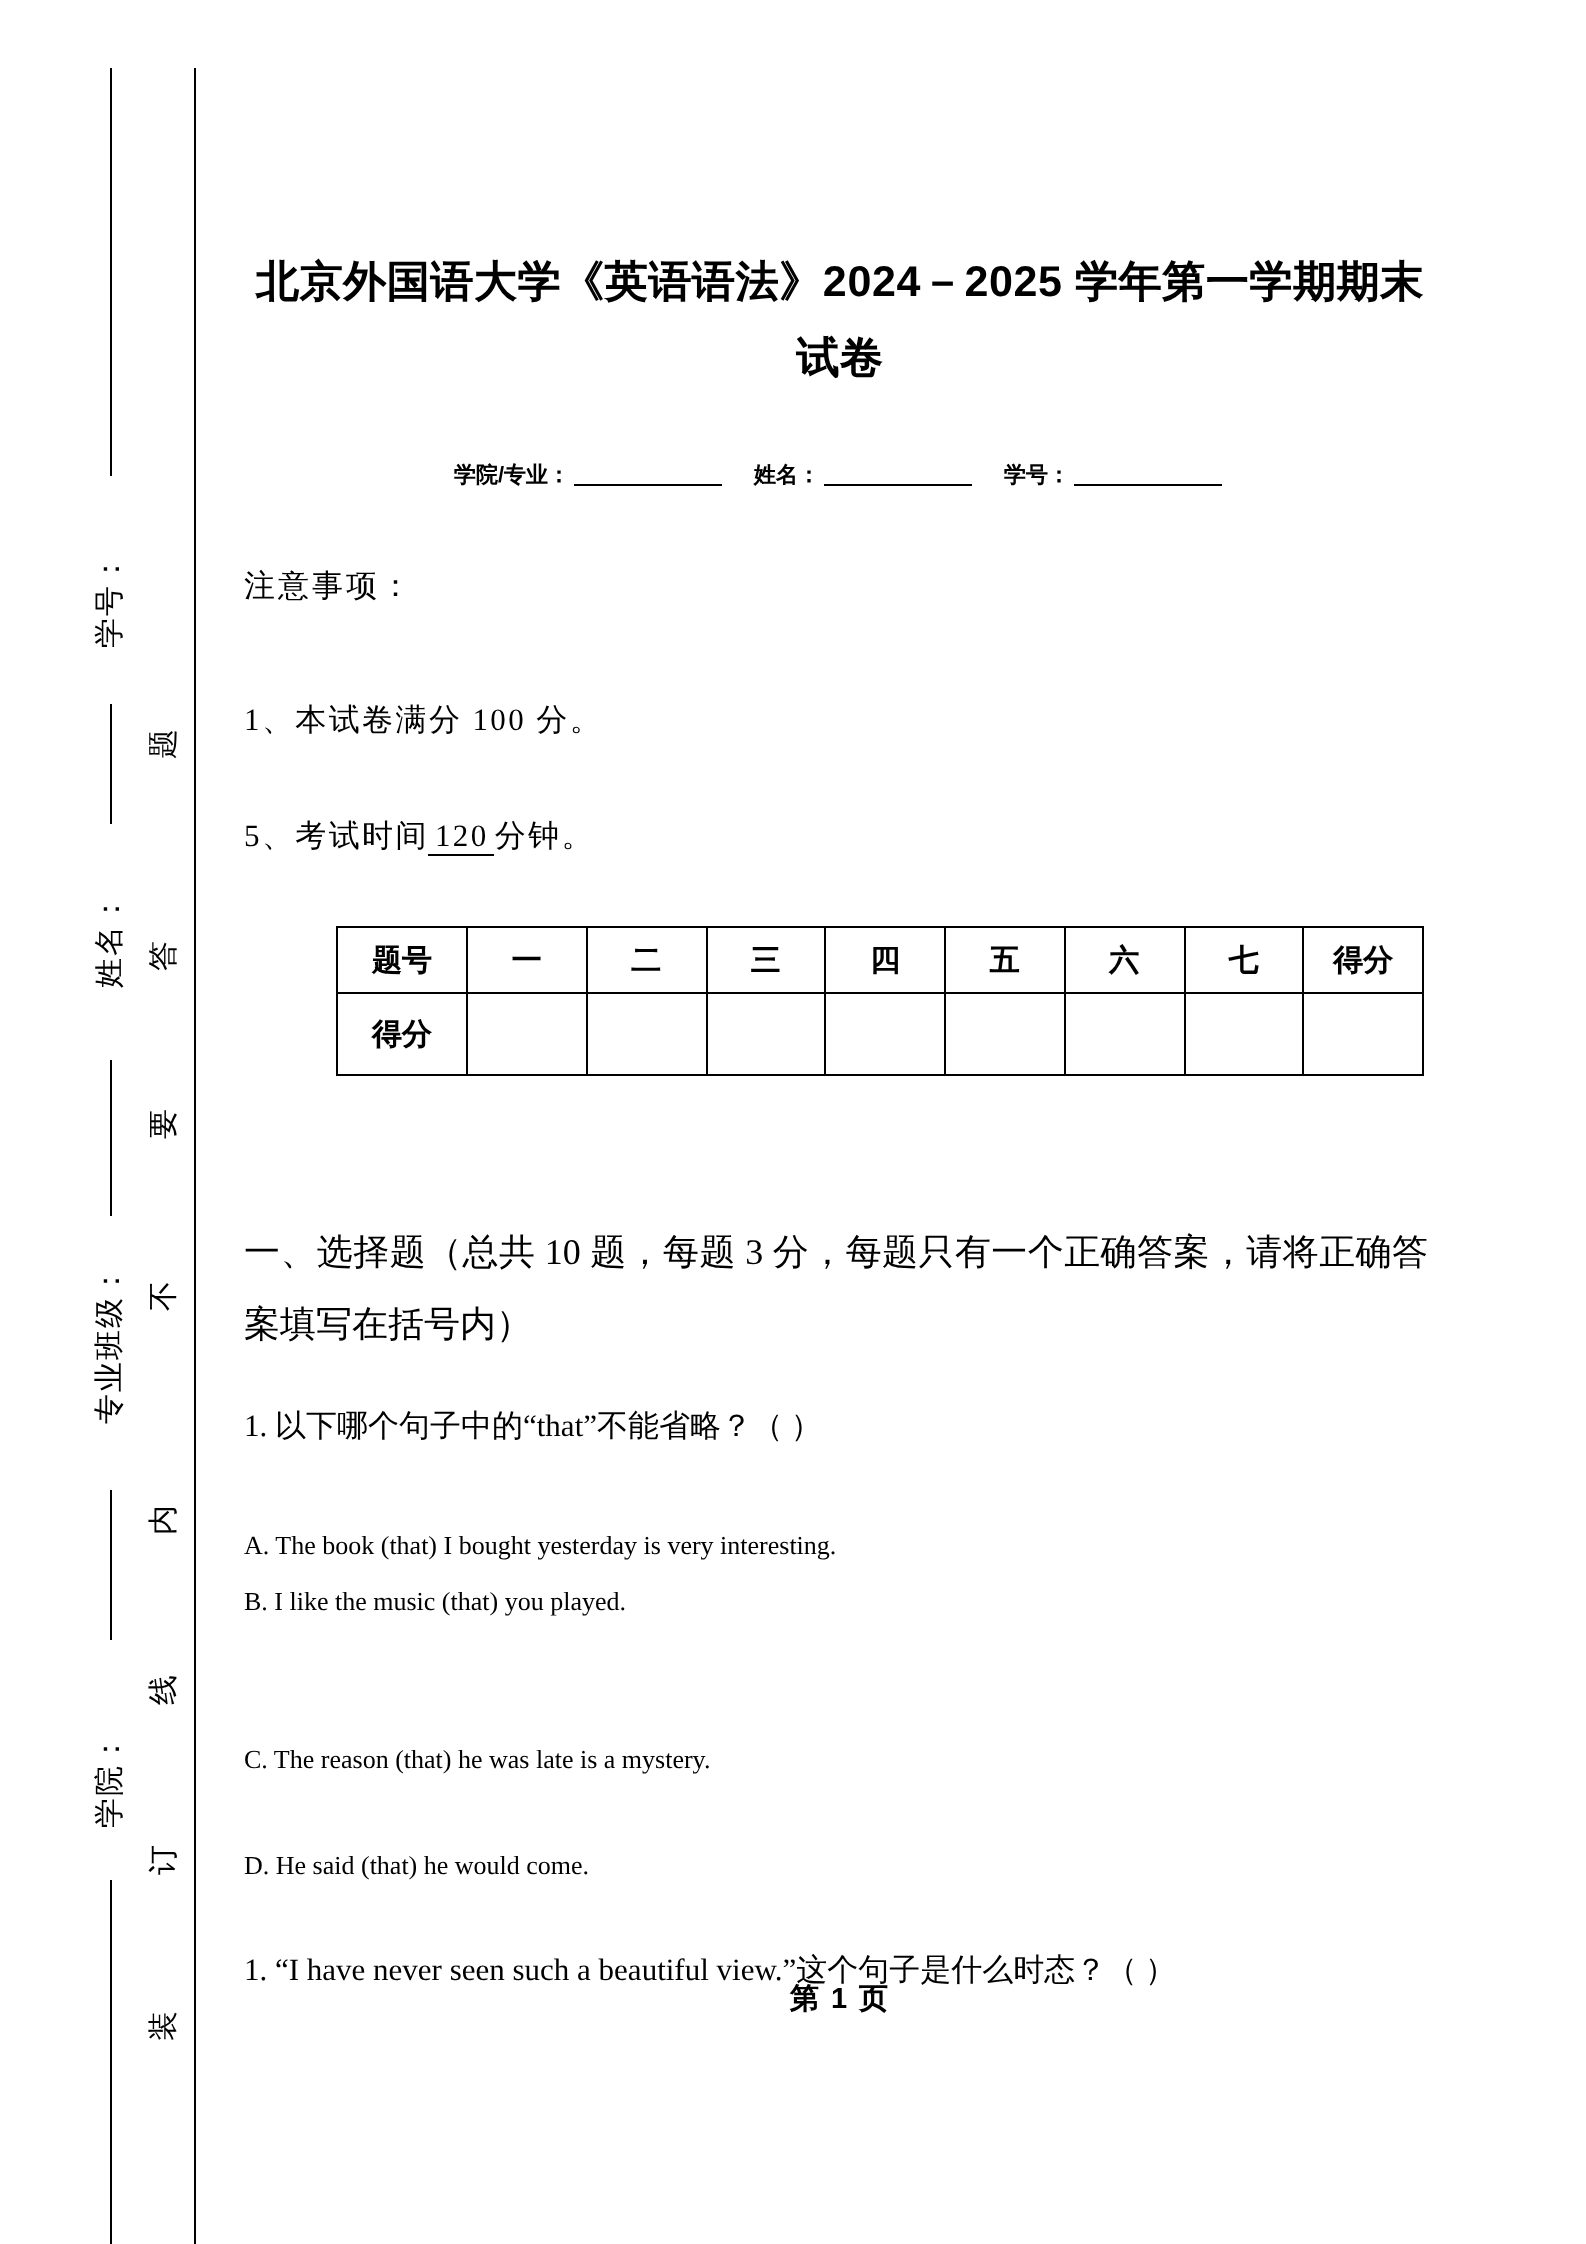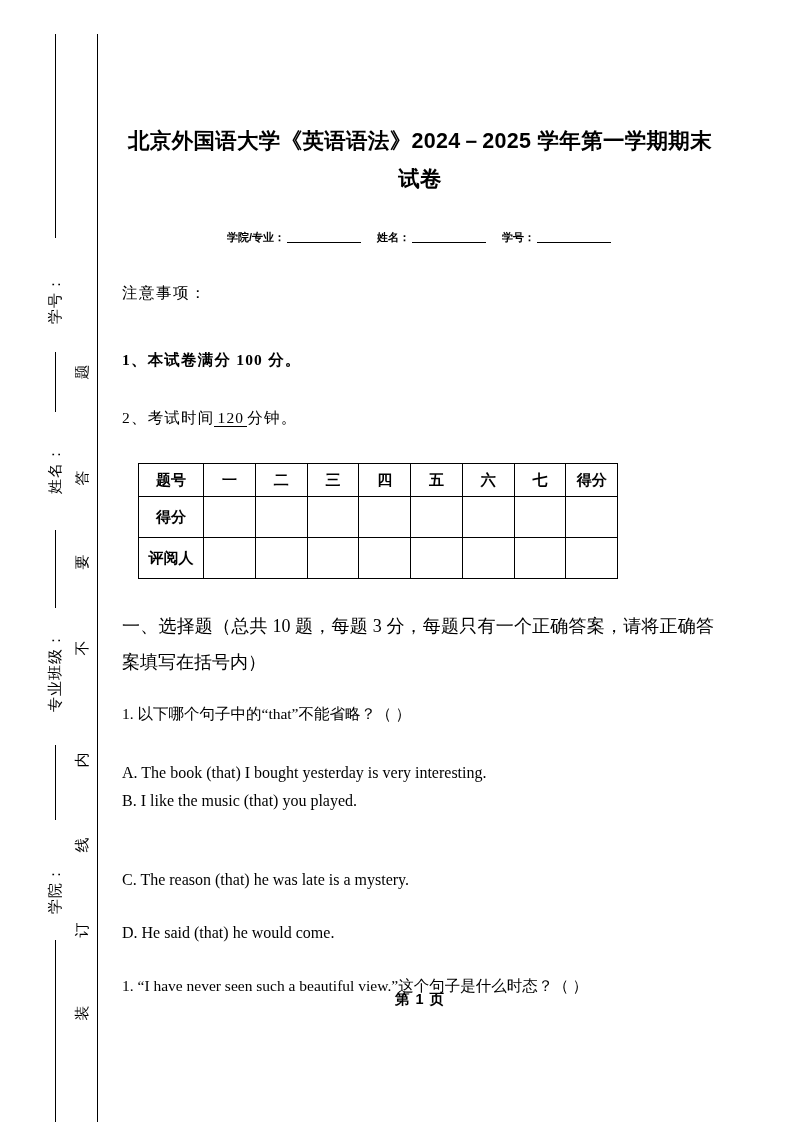--- a/index.html
+++ b/index.html
@@ -114,44 +114,43 @@
     font-size: 15.5px;
     letter-spacing: 1.5px;
   }
 
   .note-1 {
     position: absolute;
     left: 2px;
     top: 350px;
     font-size: 15.5px;
     letter-spacing: 1.2px;
-    font-weight: bold;
   }
 
   .note-2 {
     position: absolute;
     left: 2px;
     top: 408px;
     font-size: 15.5px;
     letter-spacing: 1.2px;
   }
   .note-2 .uline {
     border-bottom: 1.2px solid #000;
     padding: 0 3px;
     margin-top: 44px;
   }
 
   
   #score-table {
     position: absolute;
-    left: 18px;
+    left: 48px;
     top: 463px;
     border-collapse: collapse;
     table-layout: fixed;
-    width: 480px;
+    width: 544px;
   }
   #score-table td {
     border: 1.3px solid #000;
     text-align: center;
     vertical-align: middle;
     font-size: 15px;
     font-weight: bold;
     font-family: "Liberation Sans", "DejaVu Sans", sans-serif;
     height: 32px;
     padding: 0;
@@ -174,21 +173,21 @@
   .qtext {
     position: absolute;
     left: 2px;
     font-size: 15.5px;
     line-height: 22px;
     white-space: nowrap;
   }
   .opt {
     position: absolute;
     left: 2px;
-    font-size: 16px;
+    font-size: 13px;
     line-height: 22px;
     white-space: nowrap;
   }
 
   .page-footer {
     position: absolute;
     left: 0px;
     top: 990px;
     width: 600px;
     text-align: center;
@@ -231,21 +230,21 @@
 <div id="page-body">
 
   <h1 class="doc-title">北京外国语大学《英语语法》2024－2025 学年第一学期期末试卷</h1>
 
   <div class="info-line">
     <span class="grp"><span>学院/专业：</span><span class="fill"></span></span><span class="grp"><span>姓名：</span><span class="fill"></span></span><span class="grp"><span>学号：</span><span class="fill"></span></span>
   </div>
 
   <div class="note-head">注意事项：</div>
   <div class="note-1">1、本试卷满分 100 分。</div>
-  <div class="note-2"><span>2、考试时间</span><span class="uline">120</span><span>分钟。</span></div>
+  <div class="note-2"><span>5、考试时间</span><span class="uline">120</span><span>分钟。</span></div>
 
   <table id="score-table">
     <tbody id="score-table-body">
         <tr>
           <td class="rowhead">题号</td>
           <td>一</td>
           <td>二</td>
           <td>三</td>
           <td>四</td>
           <td>五</td>
@@ -257,31 +256,20 @@
           <td class="rowhead">得分</td>
           <td></td>
           <td></td>
           <td></td>
           <td></td>
           <td></td>
           <td></td>
           <td></td>
           <td></td>
         </tr>
-        <tr class="data-row">
-          <td class="rowhead">评阅人</td>
-          <td></td>
-          <td></td>
-          <td></td>
-          <td></td>
-          <td></td>
-          <td></td>
-          <td></td>
-          <td></td>
-        </tr>
       </tbody>
   </table>
 
   <div class="section-head">一、选择题（总共 10 题，每题 3 分，每题只有一个正确答案，请将正确答案填写在括号内）</div>
 
   <div id="questions">
       <div class="qtext" style="top: 703px;">1. 以下哪个句子中的“that”不能省略？（   ）</div>
       <div class="opt" style="top: 762px;">A. The book (that) I bought yesterday is very interesting.</div>
       <div class="opt" style="top: 790px; text-align: center;">B. I like the music (that) you played.</div>
       <div class="opt" style="top: 869px;">C. The reason (that) he was late is a mystery.</div>

